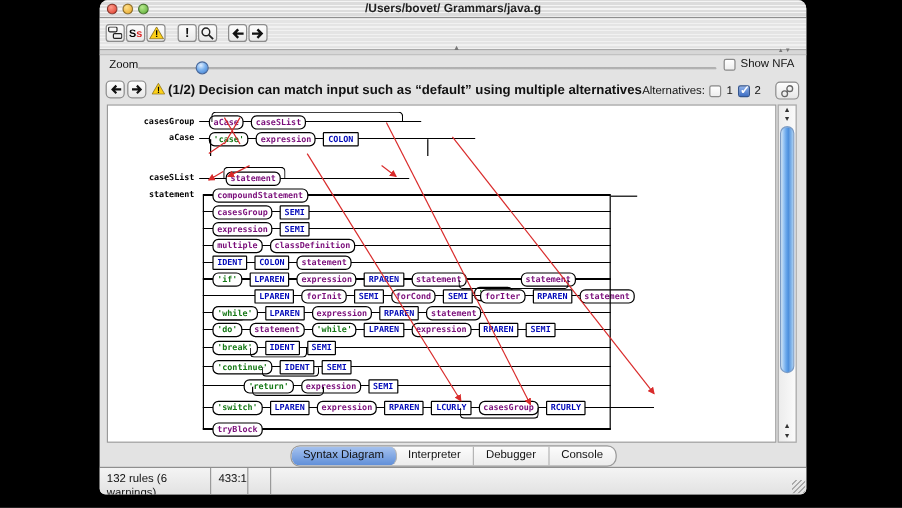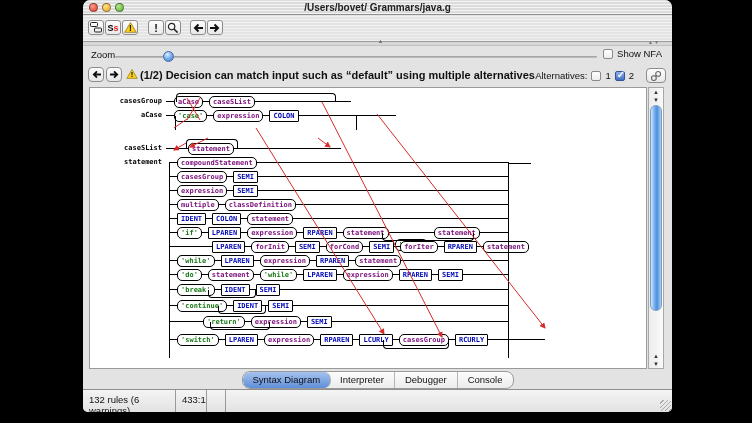--- a/index.html
+++ b/index.html
@@ -287,20 +287,23 @@
           <span class="dnode t" style="color: rgb(0, 8, 184);">SEMI</span>
         </div>
         <div class="drow" style="top: 246px; left: 79px; width: 376px; padding-left: 8px;">
           <span class="dnode l" style="color: rgb(21, 120, 21);">'switch'</span>
           <span class="dnode t" style="color: rgb(0, 8, 184);">LPAREN</span>
           <span class="dnode r" style="color: rgb(122, 13, 122);">expression</span>
           <span class="dnode t" style="color: rgb(0, 8, 184);">RPAREN</span>
           <span class="dnode t" style="color: rgb(0, 8, 184);">LCURLY</span>
           <span class="dnode r" style="color: rgb(122, 13, 122);">casesGroup</span>
           <span class="dnode t" style="color: rgb(0, 8, 184);">RCURLY</span>
+        </div>
+        <div class="drow" style="top: 264px; left: 79px; width: 340px; padding-left: 8px;">
+          <span class="dnode r" style="color: rgb(122, 13, 122);">tryBlock</span>
         </div>
         <div class="dextra" style="left: 86px; top: 5px; width: 160px; height: 9px; border-style: solid; border-color: rgb(0, 0, 0); border-width: 1px 1px 0px; border-radius: 4px 4px 0px 0px;"></div>
         <div class="dextra" style="left: 85px; top: 28px; width: 182px; height: 14px; border-style: solid; border-color: rgb(0, 0, 0); border-width: 0px 1px;"></div>
         <div class="dextra" style="left: 96px; top: 51px; width: 52px; height: 10px; border-style: solid; border-color: rgb(0, 0, 0); border-width: 1px 1px 0px; border-radius: 4px 4px 0px 0px;"></div>
         <div class="dextra" style="left: 79px; top: 75px; width: 340px; height: 195px; border-style: solid; border-color: rgb(0, 0, 0); border-width: 0px 1px;"></div>
         <div class="dextra" style="left: 419px; top: 75px; width: 22px; height: 1px; border-style: solid; border-color: rgb(0, 0, 0); border-width: 1px 0px 0px;"></div>
         <div class="dextra" style="left: 118px; top: 202px; width: 48px; height: 8px; border-style: solid; border-color: rgb(0, 0, 0); border-width: 0px 1px 1px; border-radius: 0px 0px 4px 4px;"></div>
         <div class="dextra" style="left: 128px; top: 218px; width: 48px; height: 8px; border-style: solid; border-color: rgb(0, 0, 0); border-width: 0px 1px 1px; border-radius: 0px 0px 4px 4px;"></div>
         <div class="dextra" style="left: 120px; top: 234px; width: 60px; height: 8px; border-style: solid; border-color: rgb(0, 0, 0); border-width: 0px 1px 1px; border-radius: 0px 0px 4px 4px;"></div>
         <div class="dextra" style="left: 293px; top: 252px; width: 66px; height: 9px; border-style: solid; border-color: rgb(0, 0, 0); border-width: 0px 1px 1px; border-radius: 0px 0px 4px 4px;"></div>

